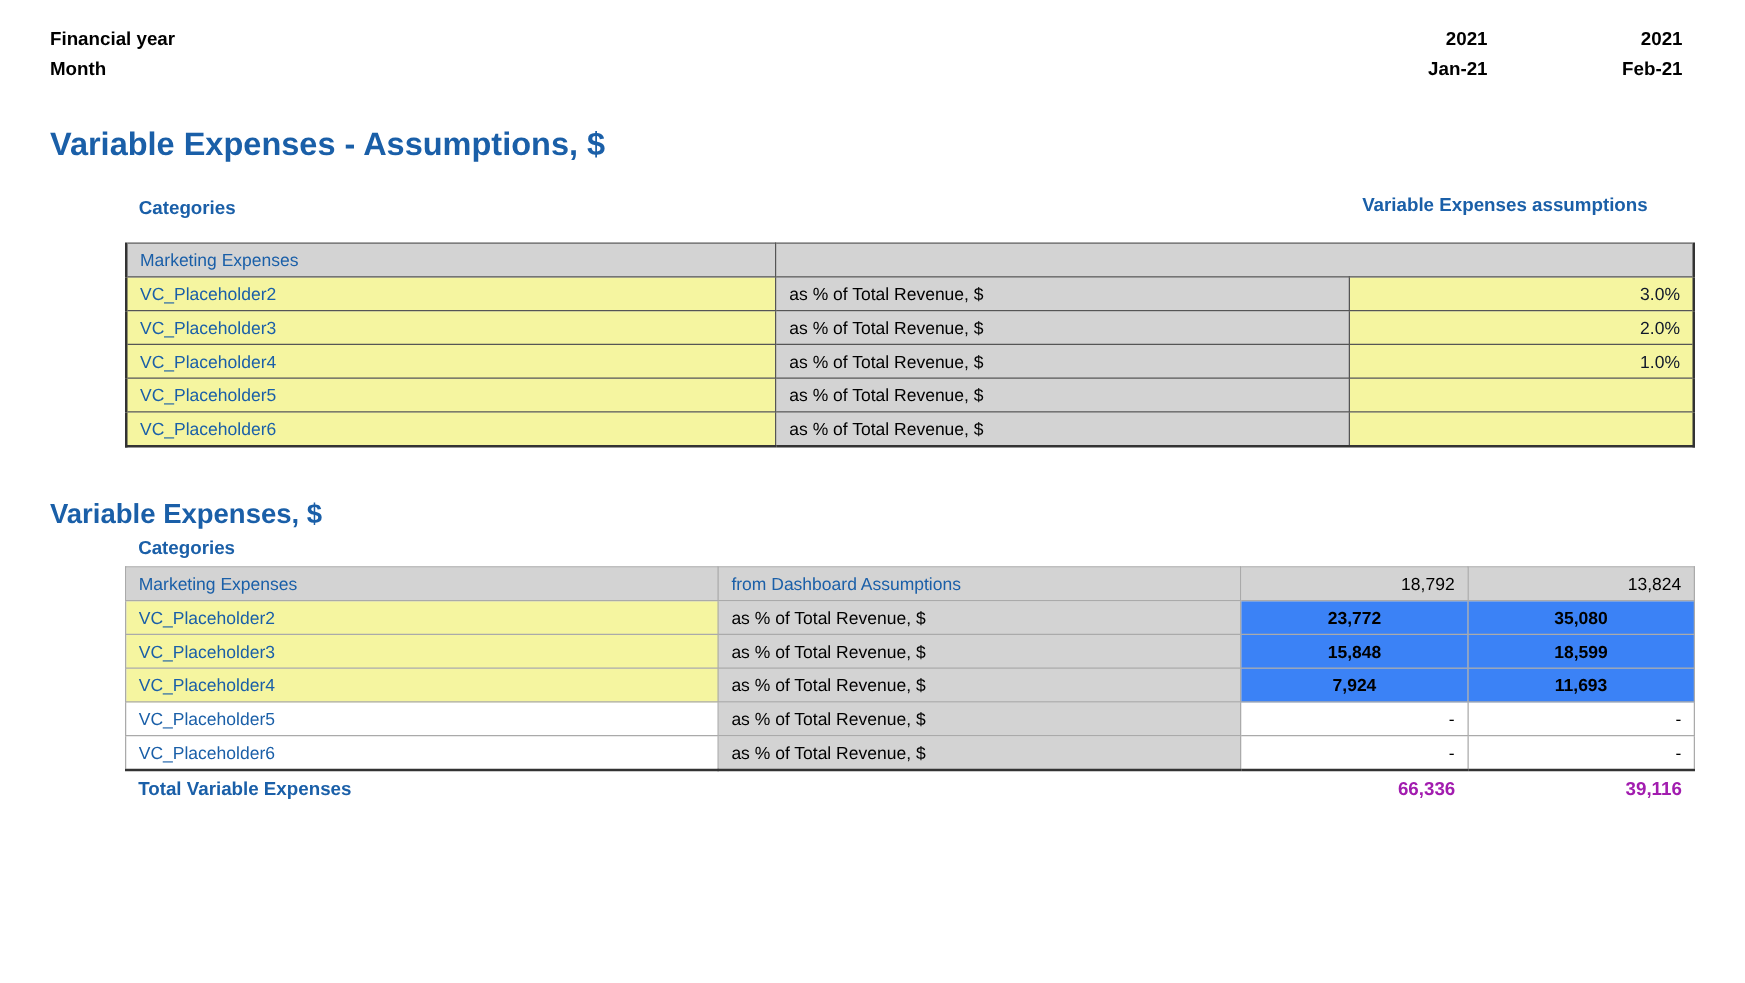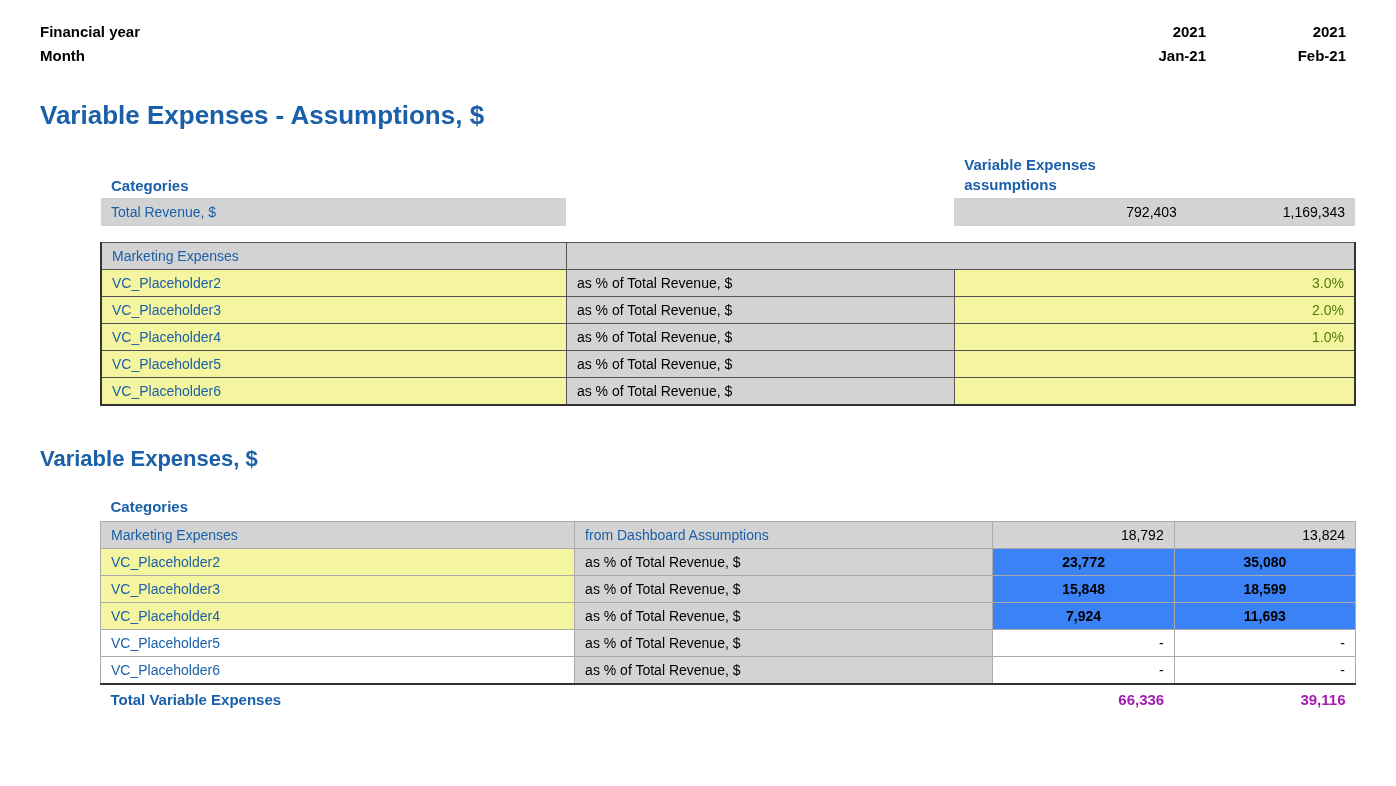--- a/index.html
+++ b/index.html
@@ -20,21 +20,21 @@
       align-items: flex-start;
       margin-bottom: 32px;
     }
     .header-left {
       font-weight: bold;
       font-size: 15px;
       line-height: 1.6;
     }
     .header-right {
       display: flex;
-      gap: 0;
+      gap: 16px;
       text-align: center;
     }
     .header-col {
       width: 140px;
       font-weight: bold;
       font-size: 15px;
       line-height: 1.6;
       text-align: right;
       padding-right: 10px;
     }
@@ -44,21 +44,20 @@
       color: #1a5fa8;
       font-size: 26px;
       font-weight: bold;
       margin-bottom: 20px;
       margin-top: 12px;
     }
     .section-title-sm {
       color: #1a5fa8;
       font-size: 22px;
       font-weight: bold;
-      margin-bottom: 20px;
     }
 
     
     .table-wrapper {
       margin-left: 60px;
       margin-bottom: 40px;
     }
 
     table {
       border-collapse: collapse;
@@ -120,21 +119,21 @@
     .assump-data-row .desc-cell {
       background: #d3d3d3;
       width: 300px;
       color: #000;
     }
     .assump-data-row .val-cell {
       background: #f5f5a0;
       text-align: right;
       width: 170px;
       border-right: 2px solid #333;
-      color: #4d7c0f;
+      color: #0f172a;
     }
 
     
     .assump-header-row td {
       padding: 5px 10px;
       font-size: 14px;
       color: #1a5fa8;
       border: 1px solid #555;
       background: #d3d3d3;
     }
@@ -257,26 +256,20 @@
   <div class="table-wrapper">
     <table class="assumptions-table">
 
       <tbody>
           <tr class="col-header-row">
         <td style="width:340px;">Categories</td>
         <td style="width:300px;"></td>
         <td class="col-header-ve">Variable Expenses assumptions</td>
       </tr>
 
-      <tr class="total-revenue-row">
-        <td class="revenue-label">Total Revenue, $</td>
-        <td class="revenue-spacer"></td>
-        <td class="revenue-val">792,403</td>
-        <td class="revenue-val">1,169,343</td>
-      </tr>
 
       <tr style="height:16px;">
             <td colspan="4"></td>
           </tr>
 
       <tr class="assump-header-row">
         <td class="name-cell">Marketing Expenses</td>
         <td class="span-cell" colspan="3"></td>
       </tr>
 

